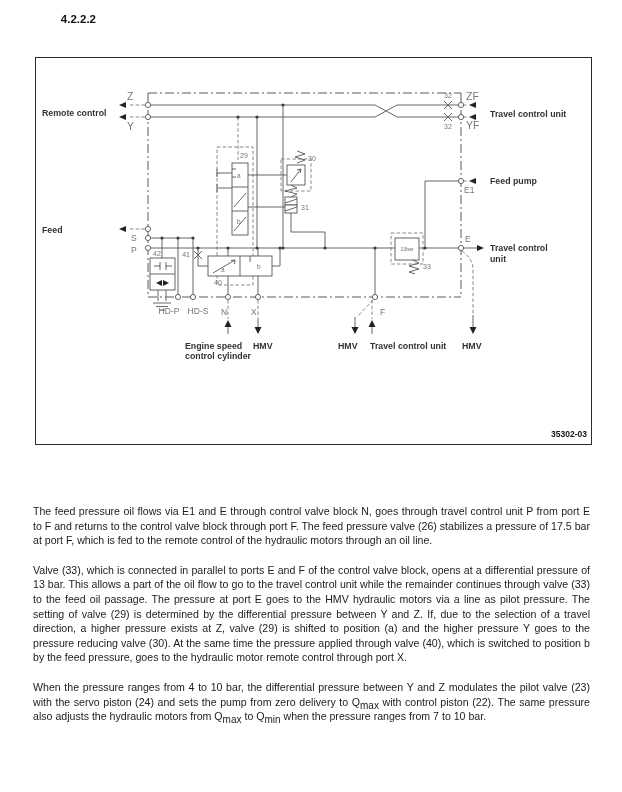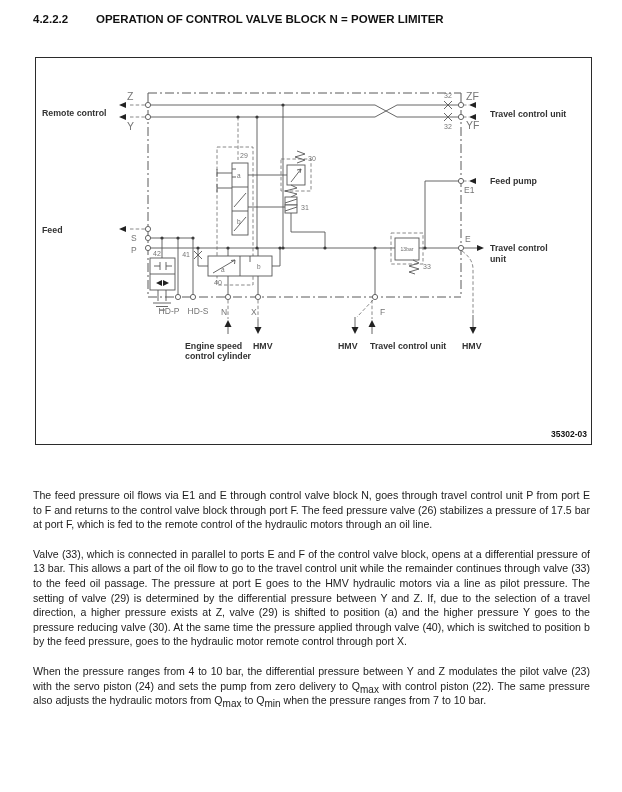--- a/index.html
+++ b/index.html
@@ -1,24 +1,24 @@
 <!DOCTYPE html>
 <html><head>
 <meta charset="utf-8">
 <style>
   html,body{margin:0;padding:0;}
   body{
     width:622px;height:792px;background:#ffffff;position:relative;
     font-family:"Liberation Sans","DejaVu Sans",sans-serif;color:#1d1d1d;
     -webkit-font-smoothing:antialiased;
   }
-  .header{position:absolute;left:33px;top:13px;display:flex;font-weight:bold;font-size:11.5px;color:#111;}
+  .header{position:absolute;left:33px;top:13px;display:flex;font-weight:bold;font-size:11.5px;color:#111;text-align:right;}
   .header .sec{width:63px;}
   .figure{position:absolute;left:35px;top:57px;width:557px;height:388px;}
-  .bodytext{position:absolute;left:33px;top:488px;width:557px;}
+  .bodytext{position:absolute;left:33px;top:504px;width:557px;}
   .bodytext p{margin:0 0 15px 0;text-align:justify;font-size:10.6px;line-height:14.6px;color:#1c1c1c;}
   .bodytext sub{font-size:10px;line-height:0;}
   
   text{font-family:"Liberation Sans","DejaVu Sans",sans-serif;}
   .port-lg{fill:#757575;font-size:10.5px;}
   .port-sm{fill:#757575;font-size:8.5px;}
   .comp-num{fill:#757575;font-size:7px;}
   .pos-letter{fill:#757575;font-size:6.5px;}
   .setting{fill:#6a6a6a;font-size:5px;}
   .ext-label{fill:#333;font-size:8.8px;font-weight:bold;}
@@ -29,21 +29,20 @@
   .box{stroke:#565656;stroke-width:0.9;fill:#fff;}
   .prt{stroke:#565656;stroke-width:0.9;fill:#fff;}
   .dot{fill:#3c3c3c;stroke:none;}
   .arr{fill:#222;stroke:none;}
 </style>
 </head>
 <body>
 
 <div class="header">
   <span class="sec">4.2.2.2</span>
-  <span>OPERATION OF CONTROL VALVE BLOCK N = POWER LIMITER</span>
 </div>
 
 <div class="figure">
 <svg width="557" height="388" viewBox="0 0 557 388">
 
   <rect x="0.5" y="0.5" width="556" height="387" fill="none" stroke="#2b2b2b" stroke-width="1"></rect>
 
   <g>
     <path class="bnd" d="M113,36 H426"></path>
     <path class="bnd" d="M113,36 V240"></path>

